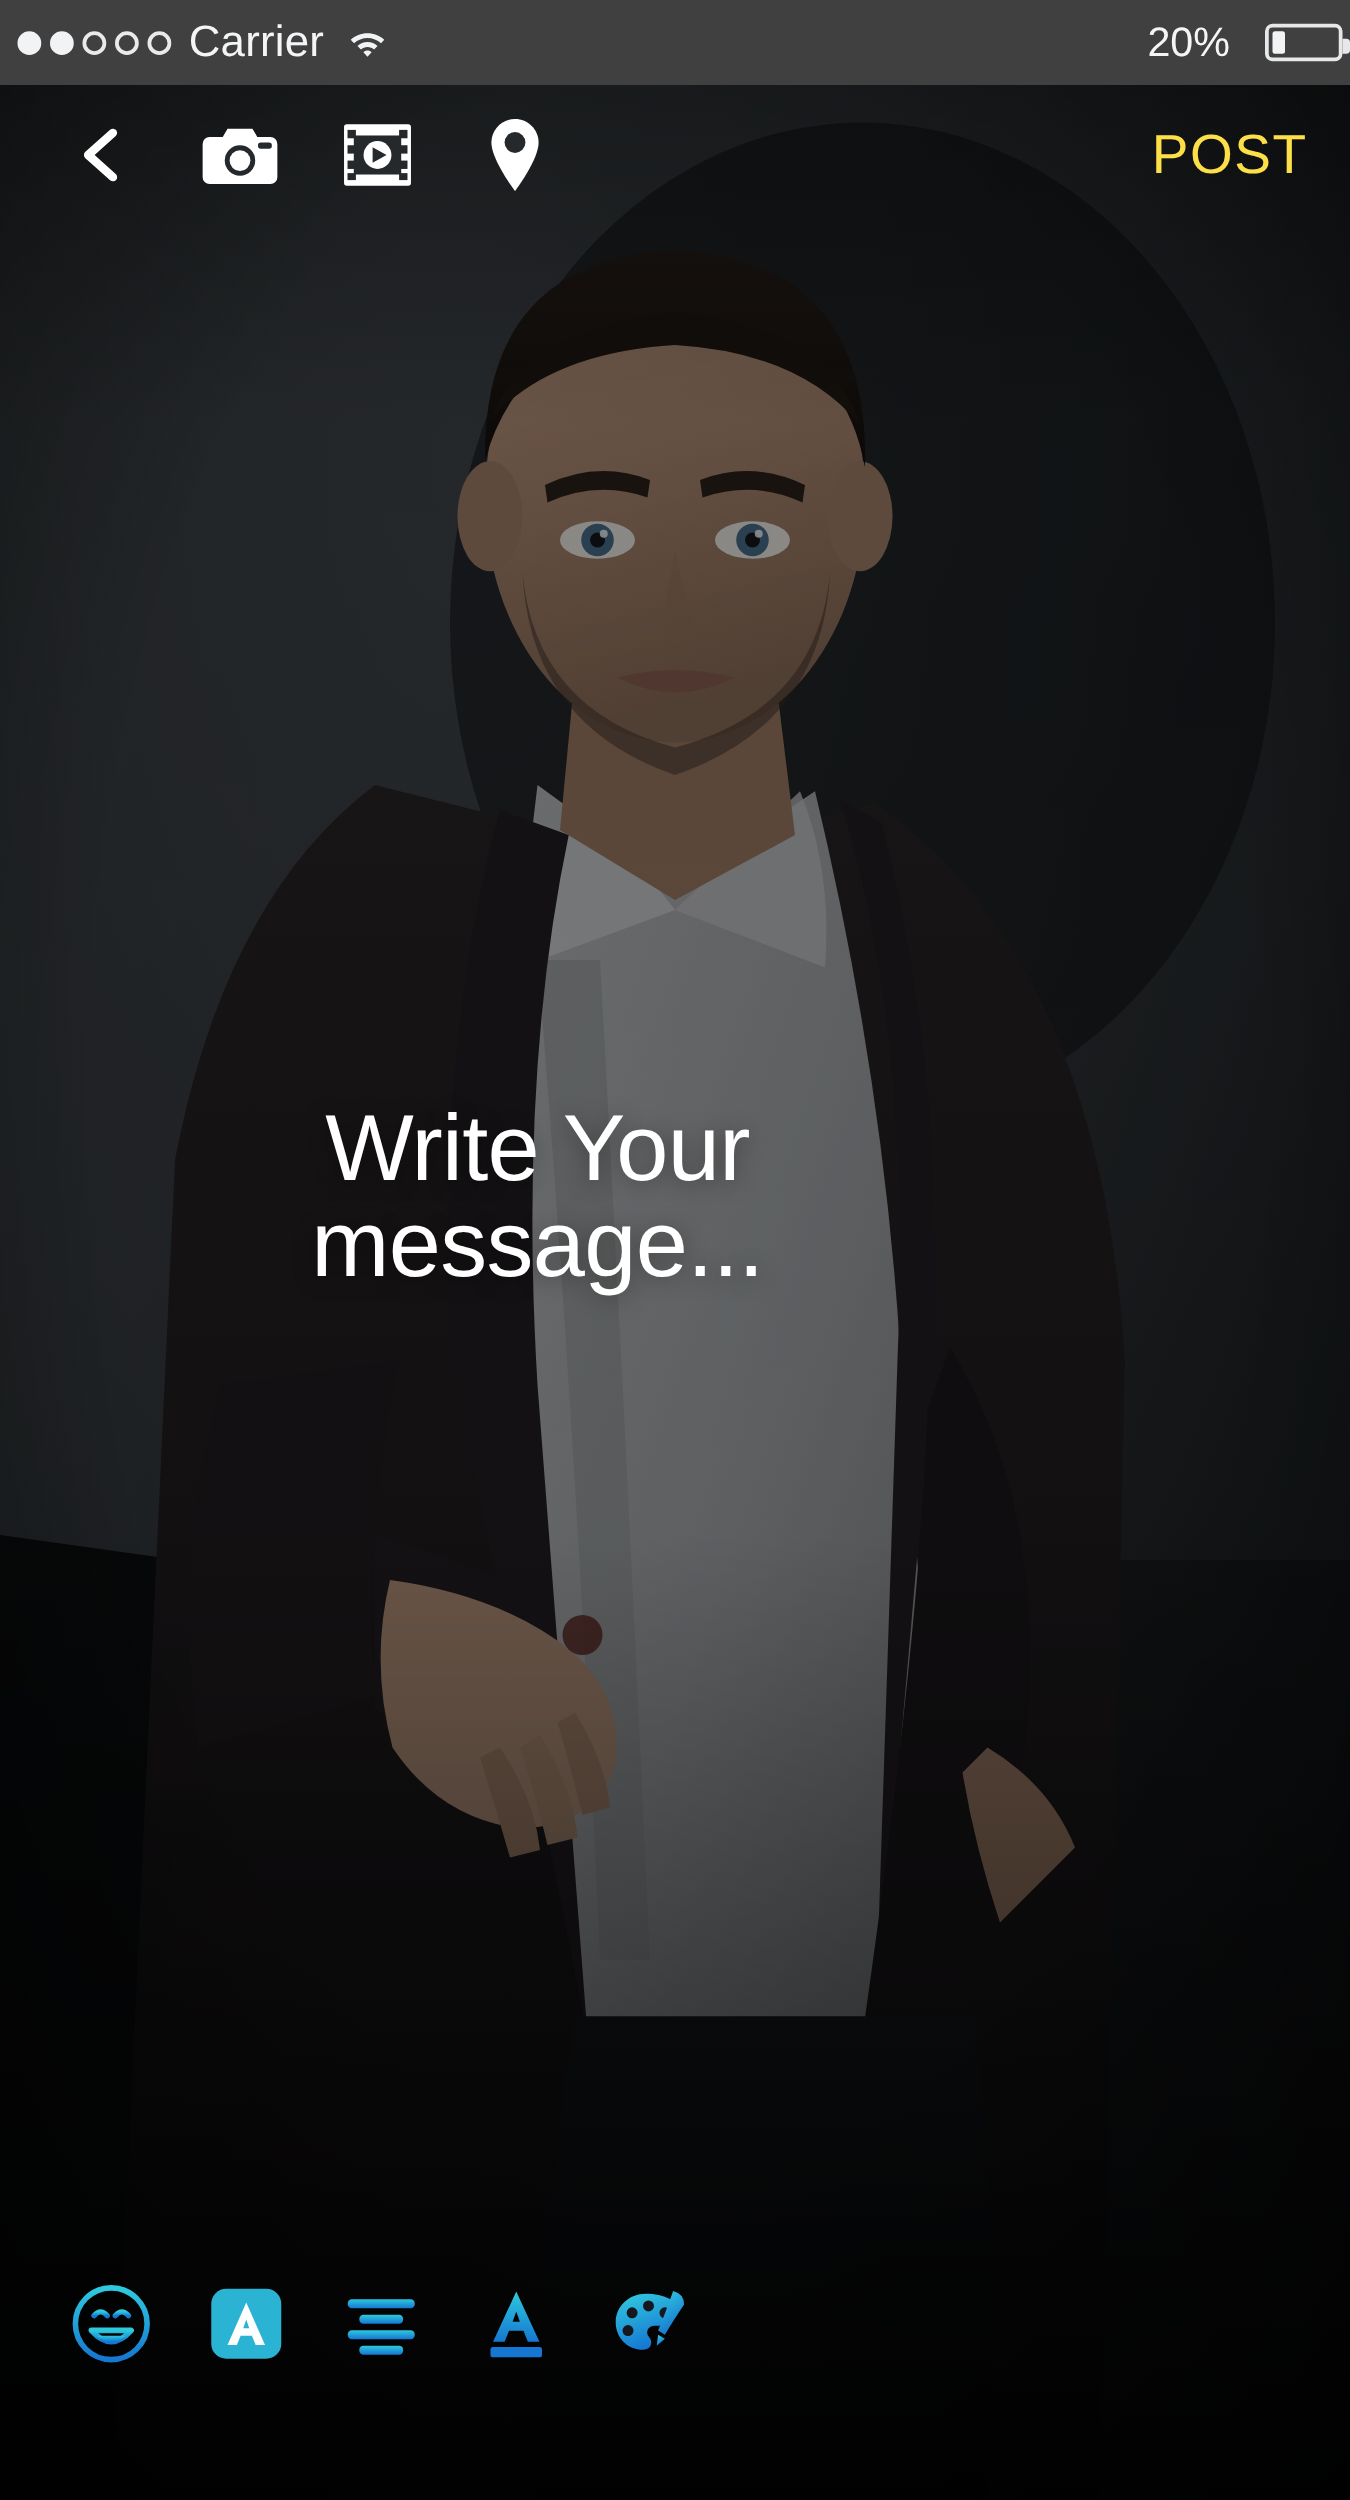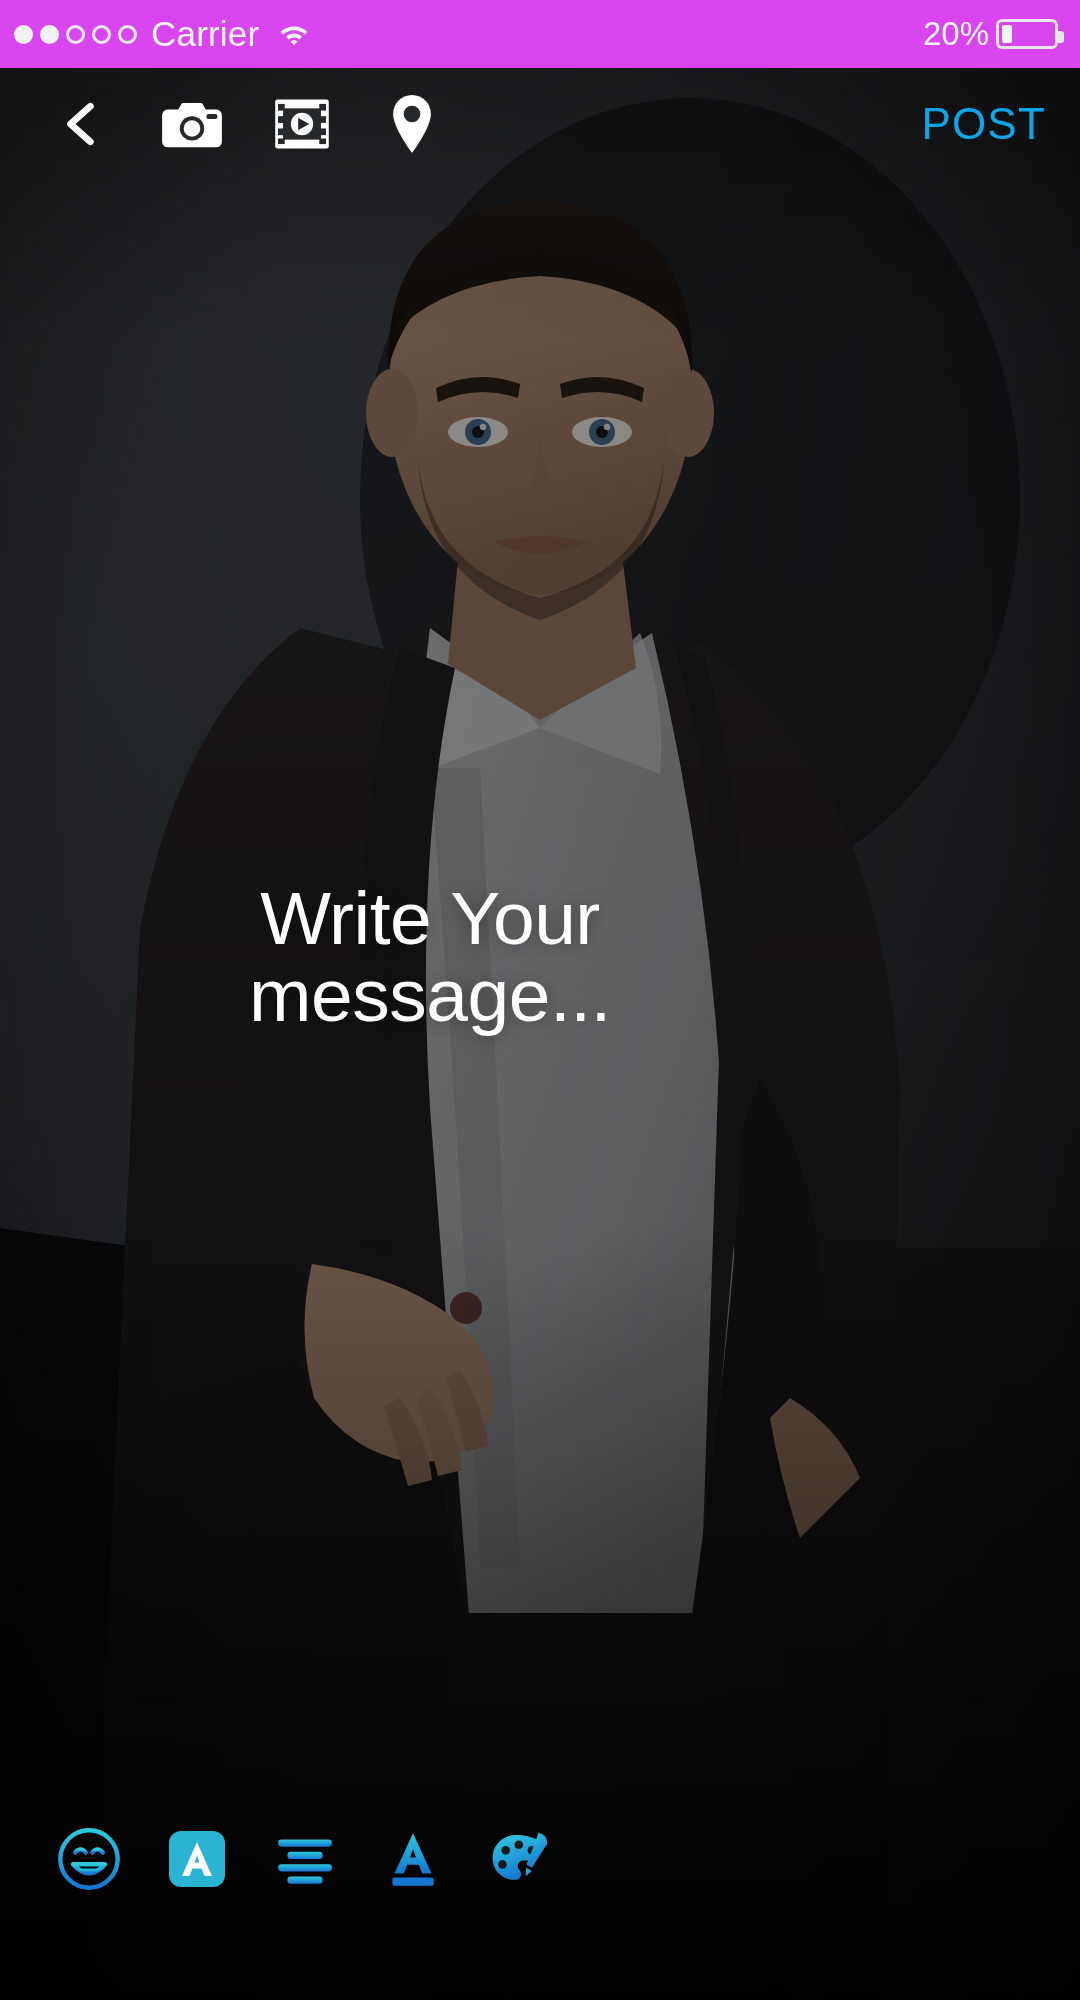--- a/index.html
+++ b/index.html
@@ -12,37 +12,37 @@
   .phone {
     position:absolute; inset:0;
     width:1080px; height:2000px;
     background:#1e2124;
     overflow:hidden;
   }
 
   
   .statusbar{
     position:absolute; left:0; top:0; width:1080px; height:68px;
-    background:#d946ef;
+    background:#404040;
     display:flex; 
     color:#fff; z-index:40;
   }
   .sb-left{ display:flex; align-items:center; gap:14px; padding-left:14px; }
   .dots{ display:flex; align-items:center; gap:7px; }
   .dot{ width:19px; height:19px; border-radius:50%; border:3px solid #e9eaec; }
   .dot.filled{ background:#f2f3f4; border-color:#f2f3f4; }
   .carrier{ font-size:35px; letter-spacing:0.2px; color:#f4f5f6; }
   .wifi{ width:34px; height:26px; position:relative; margin-left:4px; }
   .sb-center{
     position:absolute; left:0; right:0; text-align:center;
     font-size:33px; color:#f4f5f6; letter-spacing:0.3px;
   }
   .sb-right{
-    margin-left:auto; padding-right:22px;
-    display:flex; align-items:center; gap:7px;
+    margin-left:auto; padding-right:6px;
+    display:flex; align-items:center; gap:28px;
   }
   .batt-pct{ font-size:33px; color:#f4f5f6; }
   .battery{
     width:62px; height:30px; border:3px solid #e7e8ea; border-radius:6px;
     position:relative; display:flex; align-items:center; padding:3px;
   }
   .battery::after{
     content:""; position:absolute; right:-9px; top:9px;
     width:6px; height:12px; background:#e7e8ea; border-radius:0 3px 3px 0;
   }
@@ -70,21 +70,21 @@
     padding:0 28px 0 46px;
   }
   .tb-icons{ display:flex; align-items:center; gap:38px; }
   .tb-btn{
     width:72px; height:72px;
     display:flex; align-items:center; justify-content:center;
     cursor:pointer;
   }
   .post-btn{
     margin-left:auto;
-    color:#0ea5e9; font-size:44px; letter-spacing:1.2px;
+    color:#fde047; font-size:44px; letter-spacing:1.2px;
     font-weight:400; cursor:pointer; padding:6px 6px;
   }
 
   
   .msg-wrap{
     position:absolute; left:0; top:880px; width:860px;
     text-align:center; z-index:25; padding:0 170px;
   }
   .msg{
     color:#ffffff; font-size:75px; line-height:1.02;

